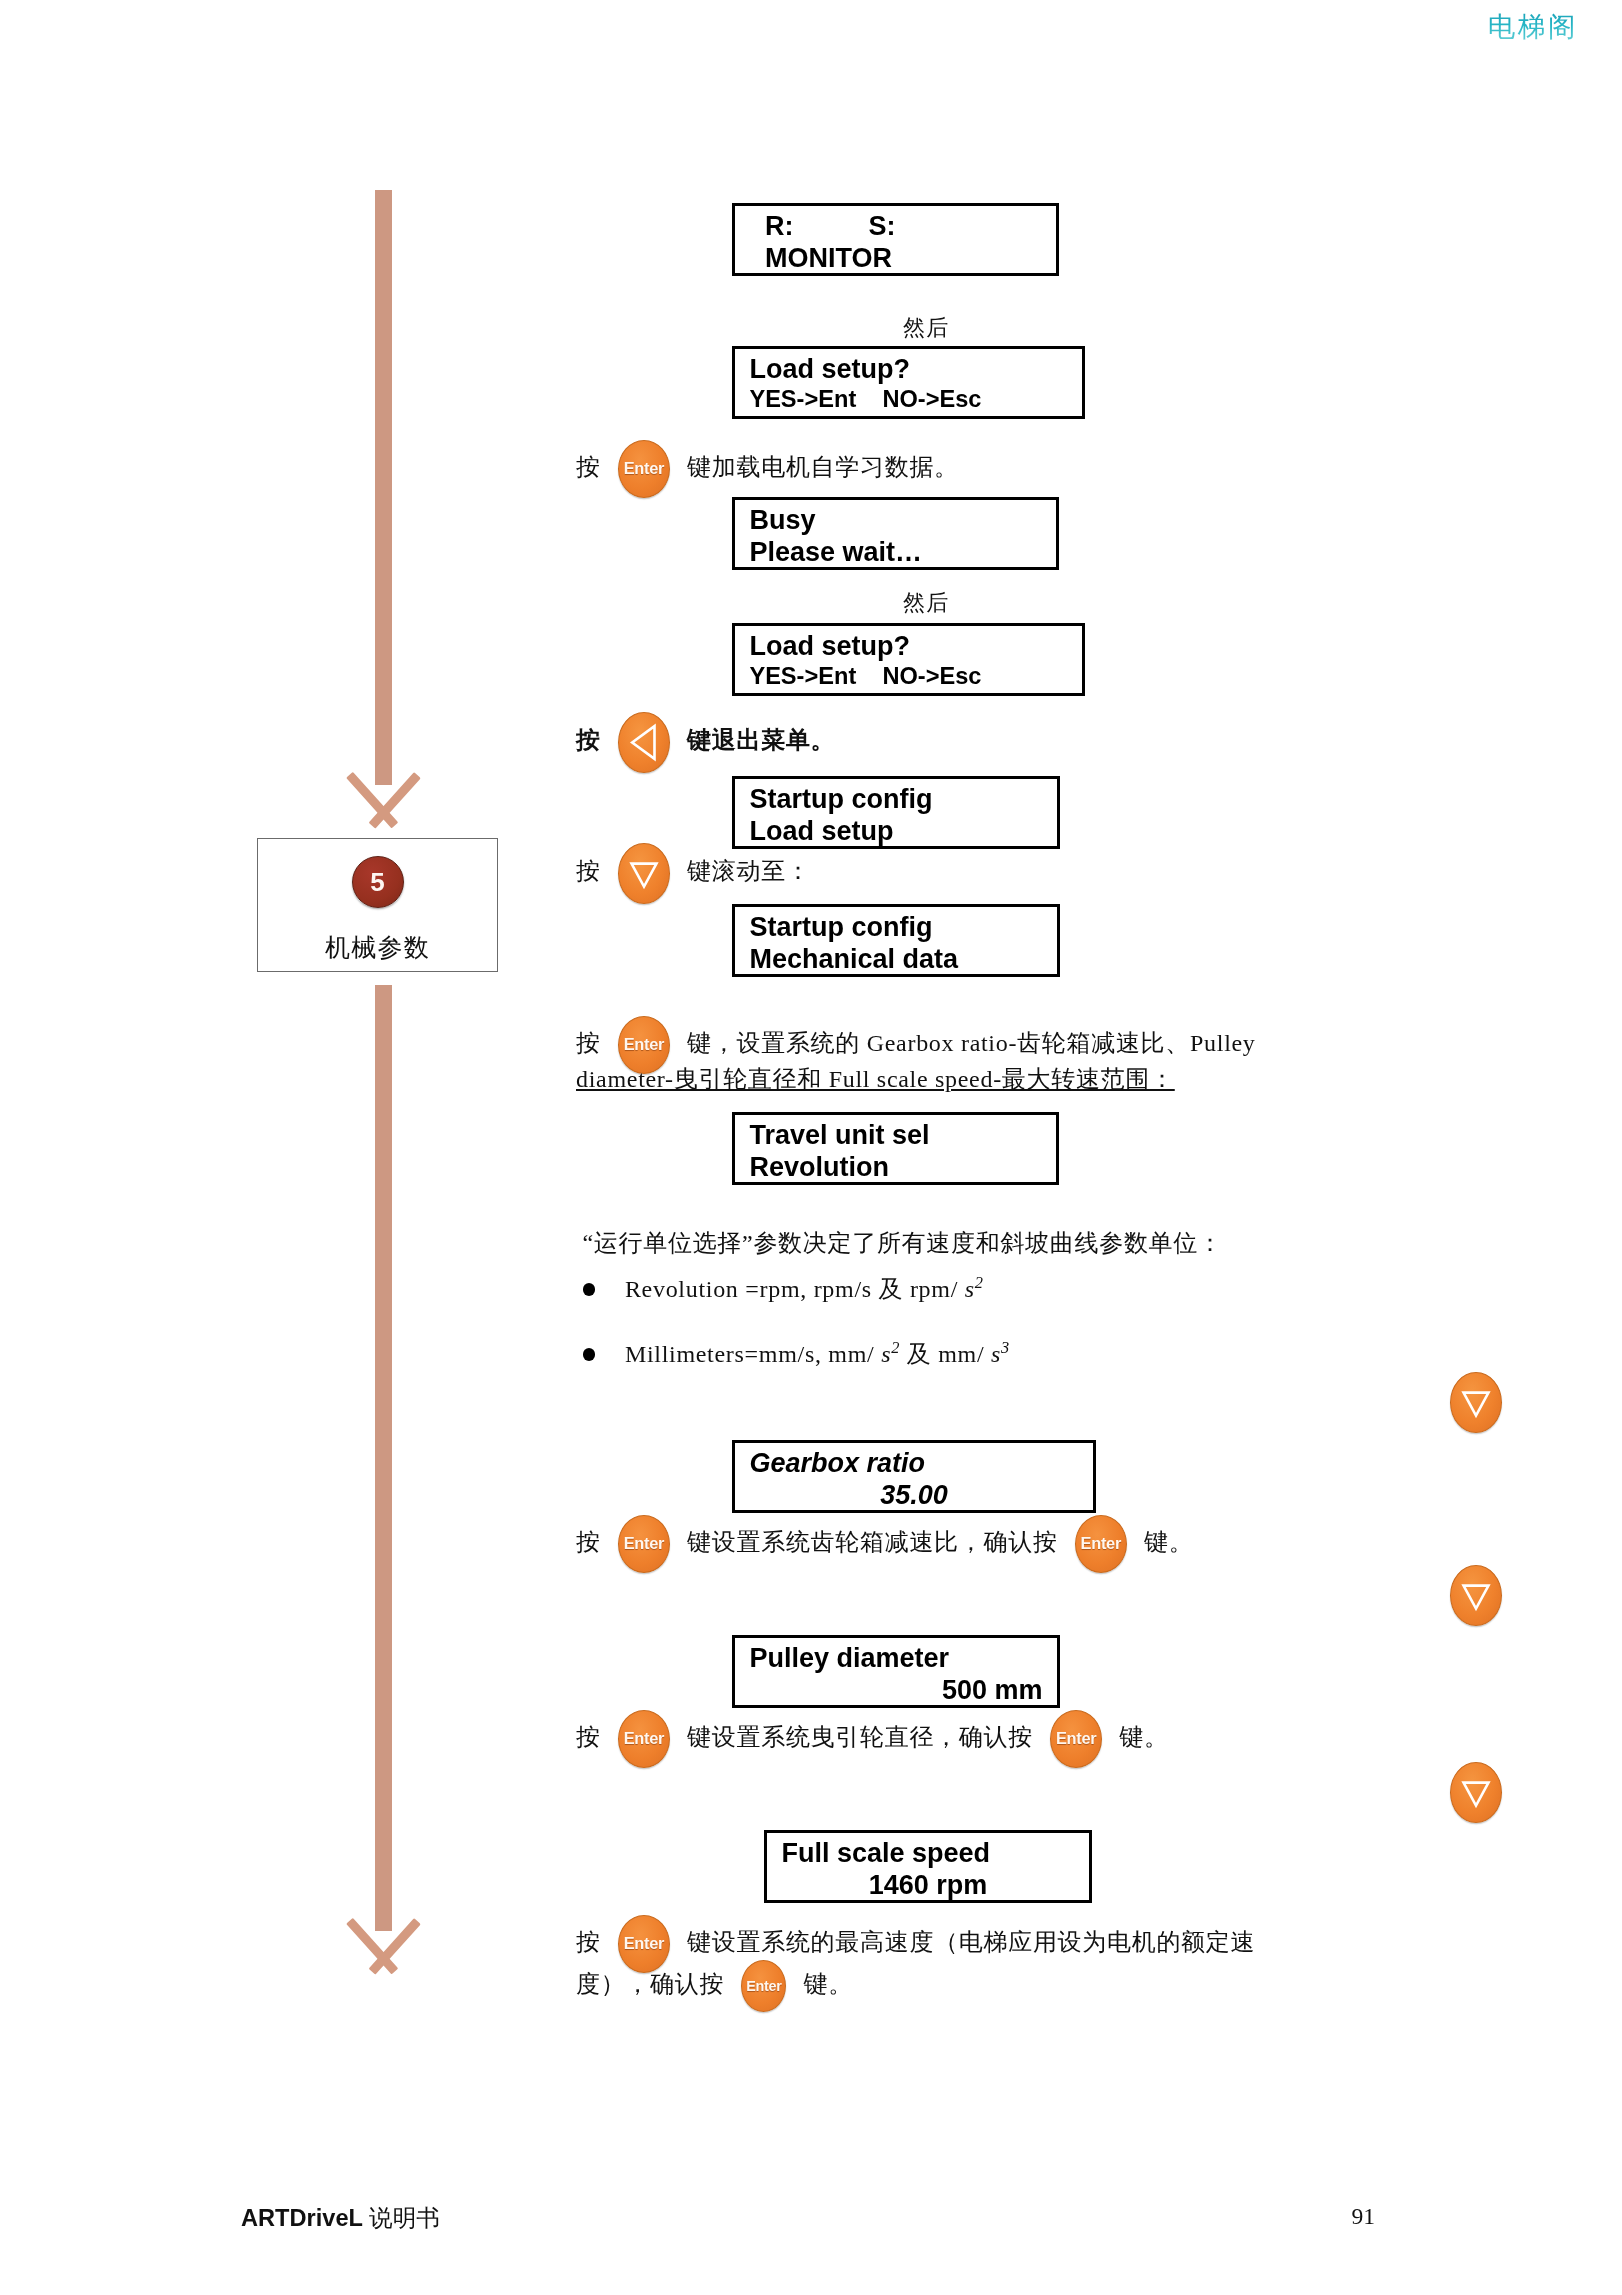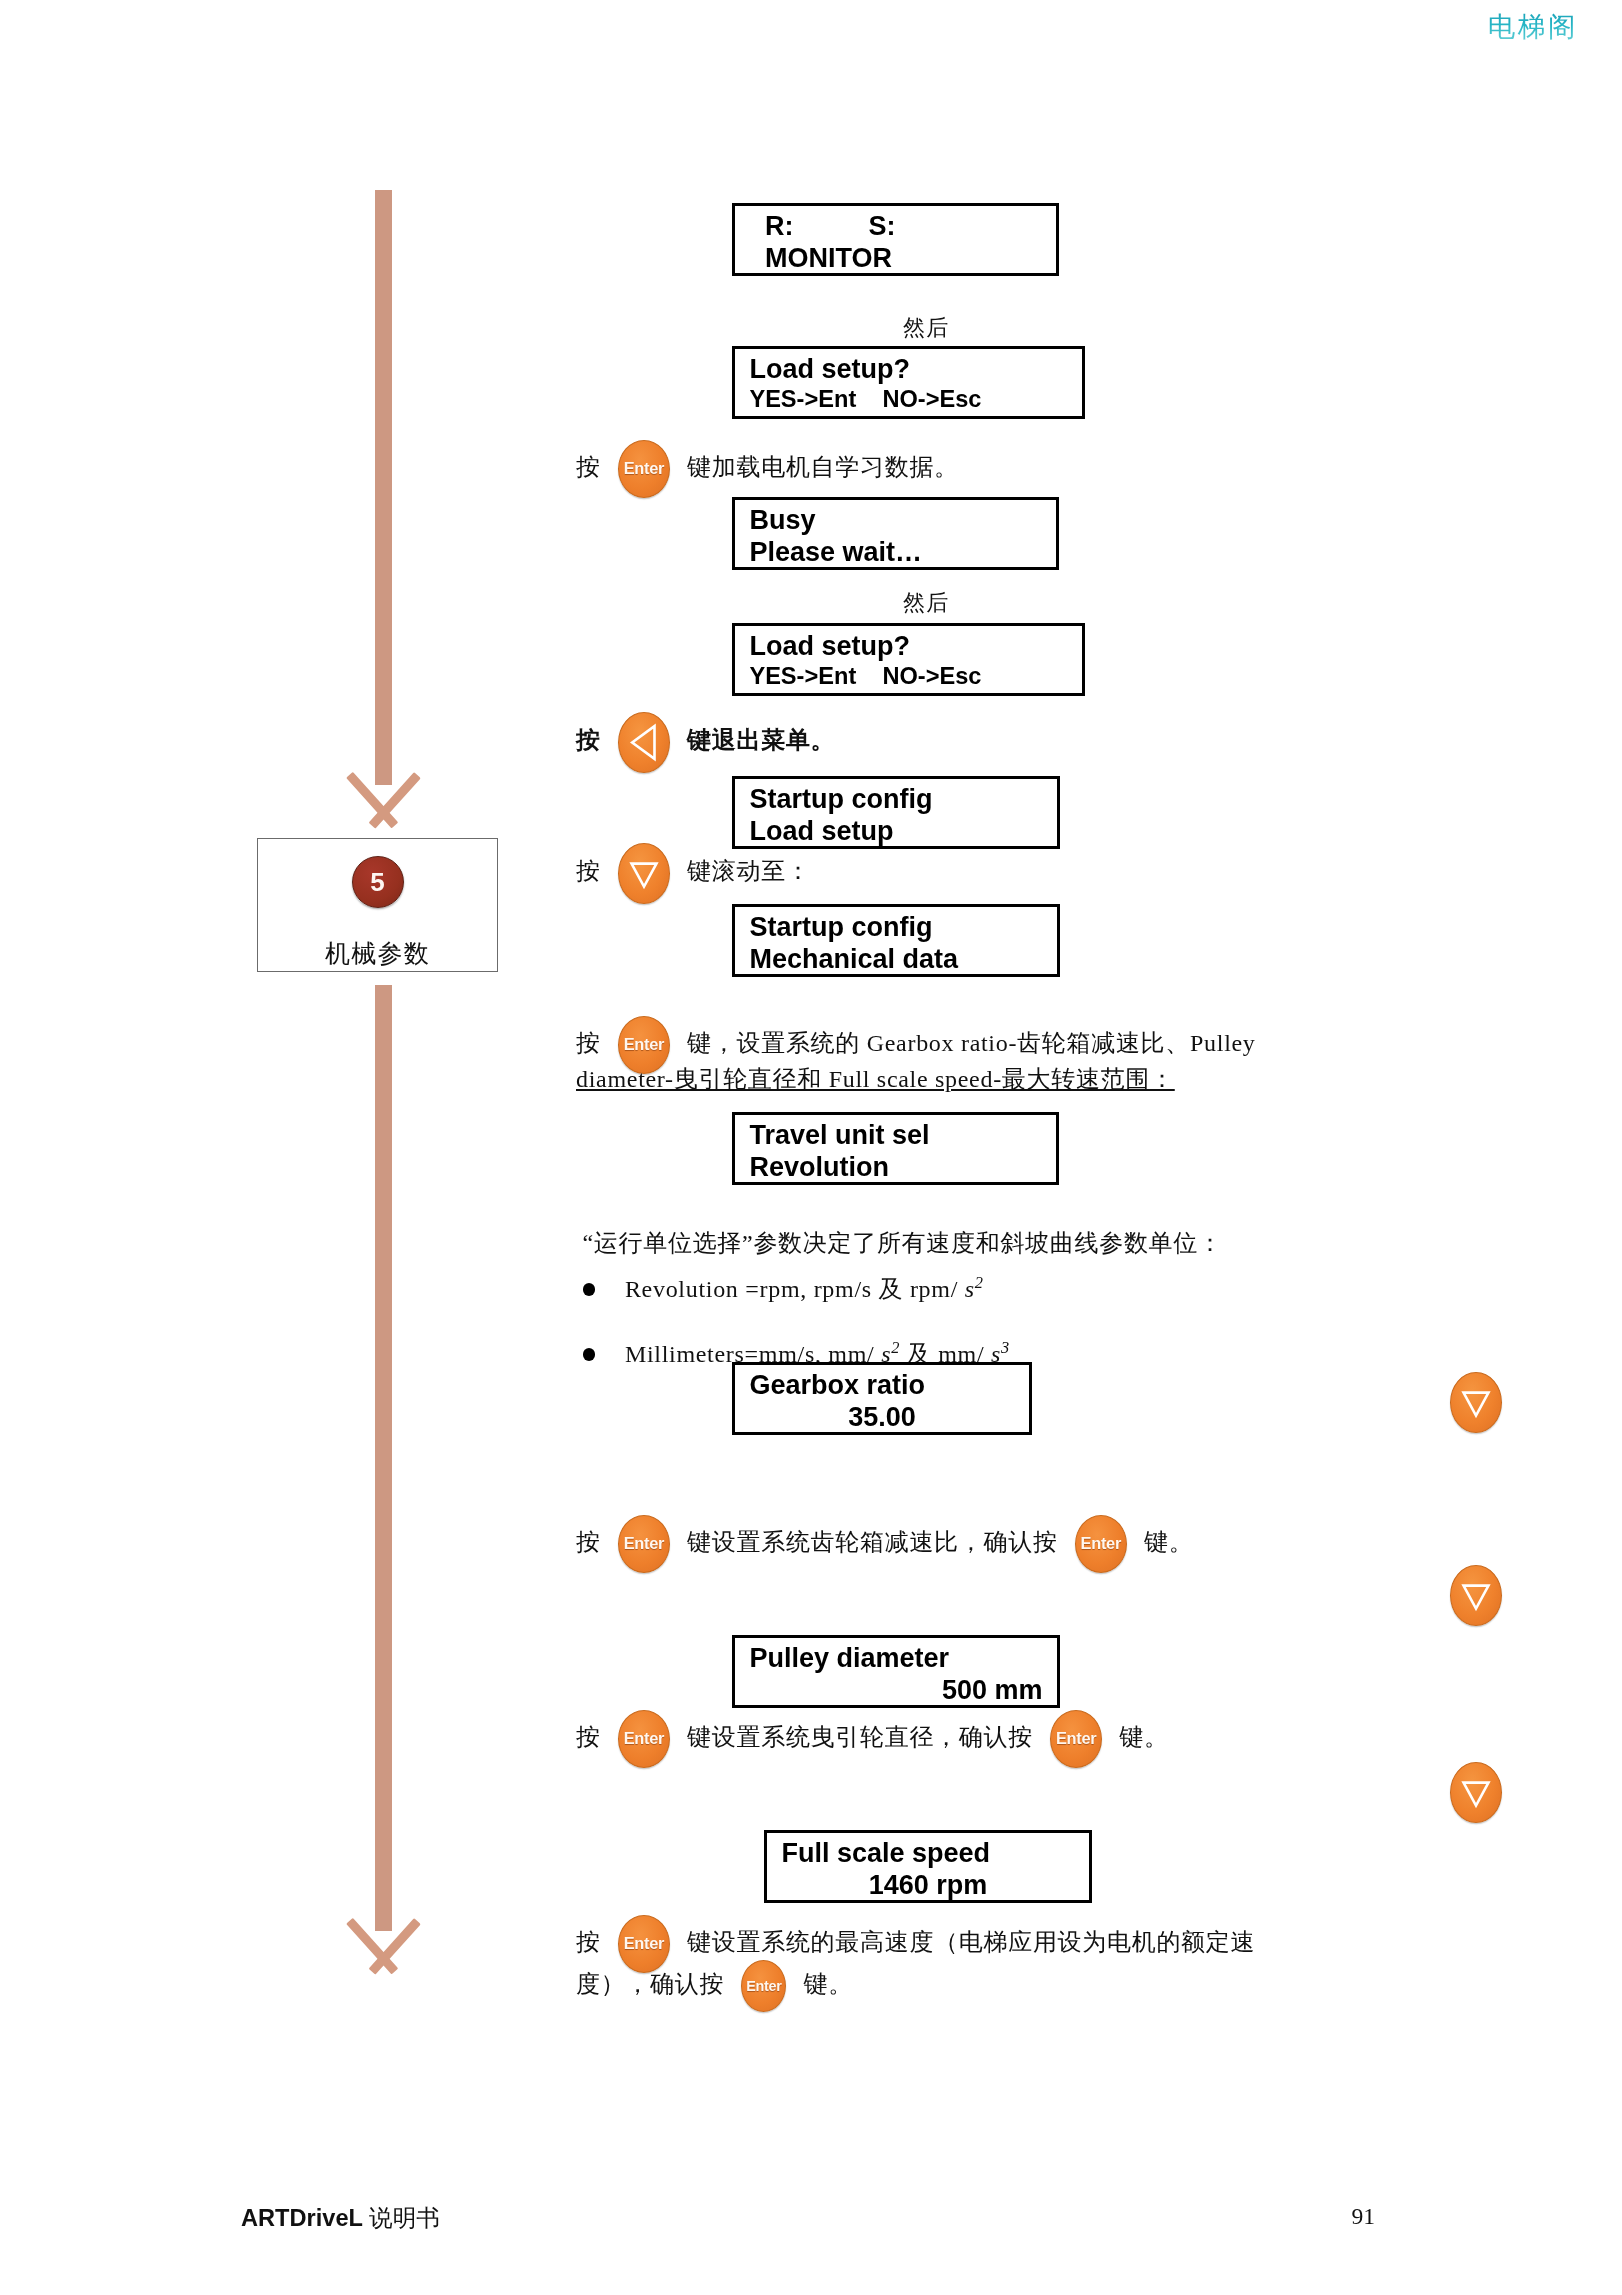--- a/index.html
+++ b/index.html
@@ -44,21 +44,21 @@
   }
   .step-badge{
     width:50px;height:50px;border-radius:50%;
     background:radial-gradient(circle at 38% 32%,#A8372A 0%,#96301F 60%,#7d2718 100%);
     border:1.3px solid #5d2015;
     color:#fdf6f2;font-family:"Liberation Sans",sans-serif;font-weight:700;
     font-size:26px;display:flex;align-items:center;justify-content:center;
     box-shadow:0 1.3px 2px rgba(0,0,0,.35);
   }
   .step-label{
-    margin-top:29px;font-family:"Liberation Serif",serif;font-size:25px;color:#111;
+    margin-top:23px;font-family:"Liberation Serif",serif;font-size:25px;color:#111;
     letter-spacing:1.3px;
   }
 
   
   .content{position:absolute;left:576px;top:0;width:955px;}
 
   
   .lcd{
     border:3.3px solid #000;background:#fff;box-sizing:border-box;
     position:absolute;padding:5.2px 14.4px 6.5px 14.4px;
@@ -253,21 +253,21 @@
     </div>
 
     <div class="sep-arrow key key-arrow" style="left:874px;top:1372px;position:absolute;">
       <span class="tri">
         <svg viewBox="0 0 76 90" xmlns="http://www.w3.org/2000/svg">
           <polygon points="19,30 57,30 38,65" fill="none" stroke="#ffffff" stroke-width="4"></polygon>
         </svg>
       </span>
     </div>
 
-    <div class="lcd" style="left:156px;top:1362px;width:300px;height:73px;">
+    <div class="lcd" style="left:156px;top:1440px;width:364px;height:73px;font-style:italic;">
       <div>Gearbox ratio</div>
       <div style="text-align:center;">35.00</div>
     </div>
 
     <div class="instr" style="left:0px;top:1515px;">
       <span>按</span>
       <span class="key key-enter" style="margin:0 10.5px;"></span>
       <span>键设置系统齿轮箱减速比，确认按</span>
       <span class="key key-enter" style="margin:0 10.5px;"></span>
       <span>键。</span>

